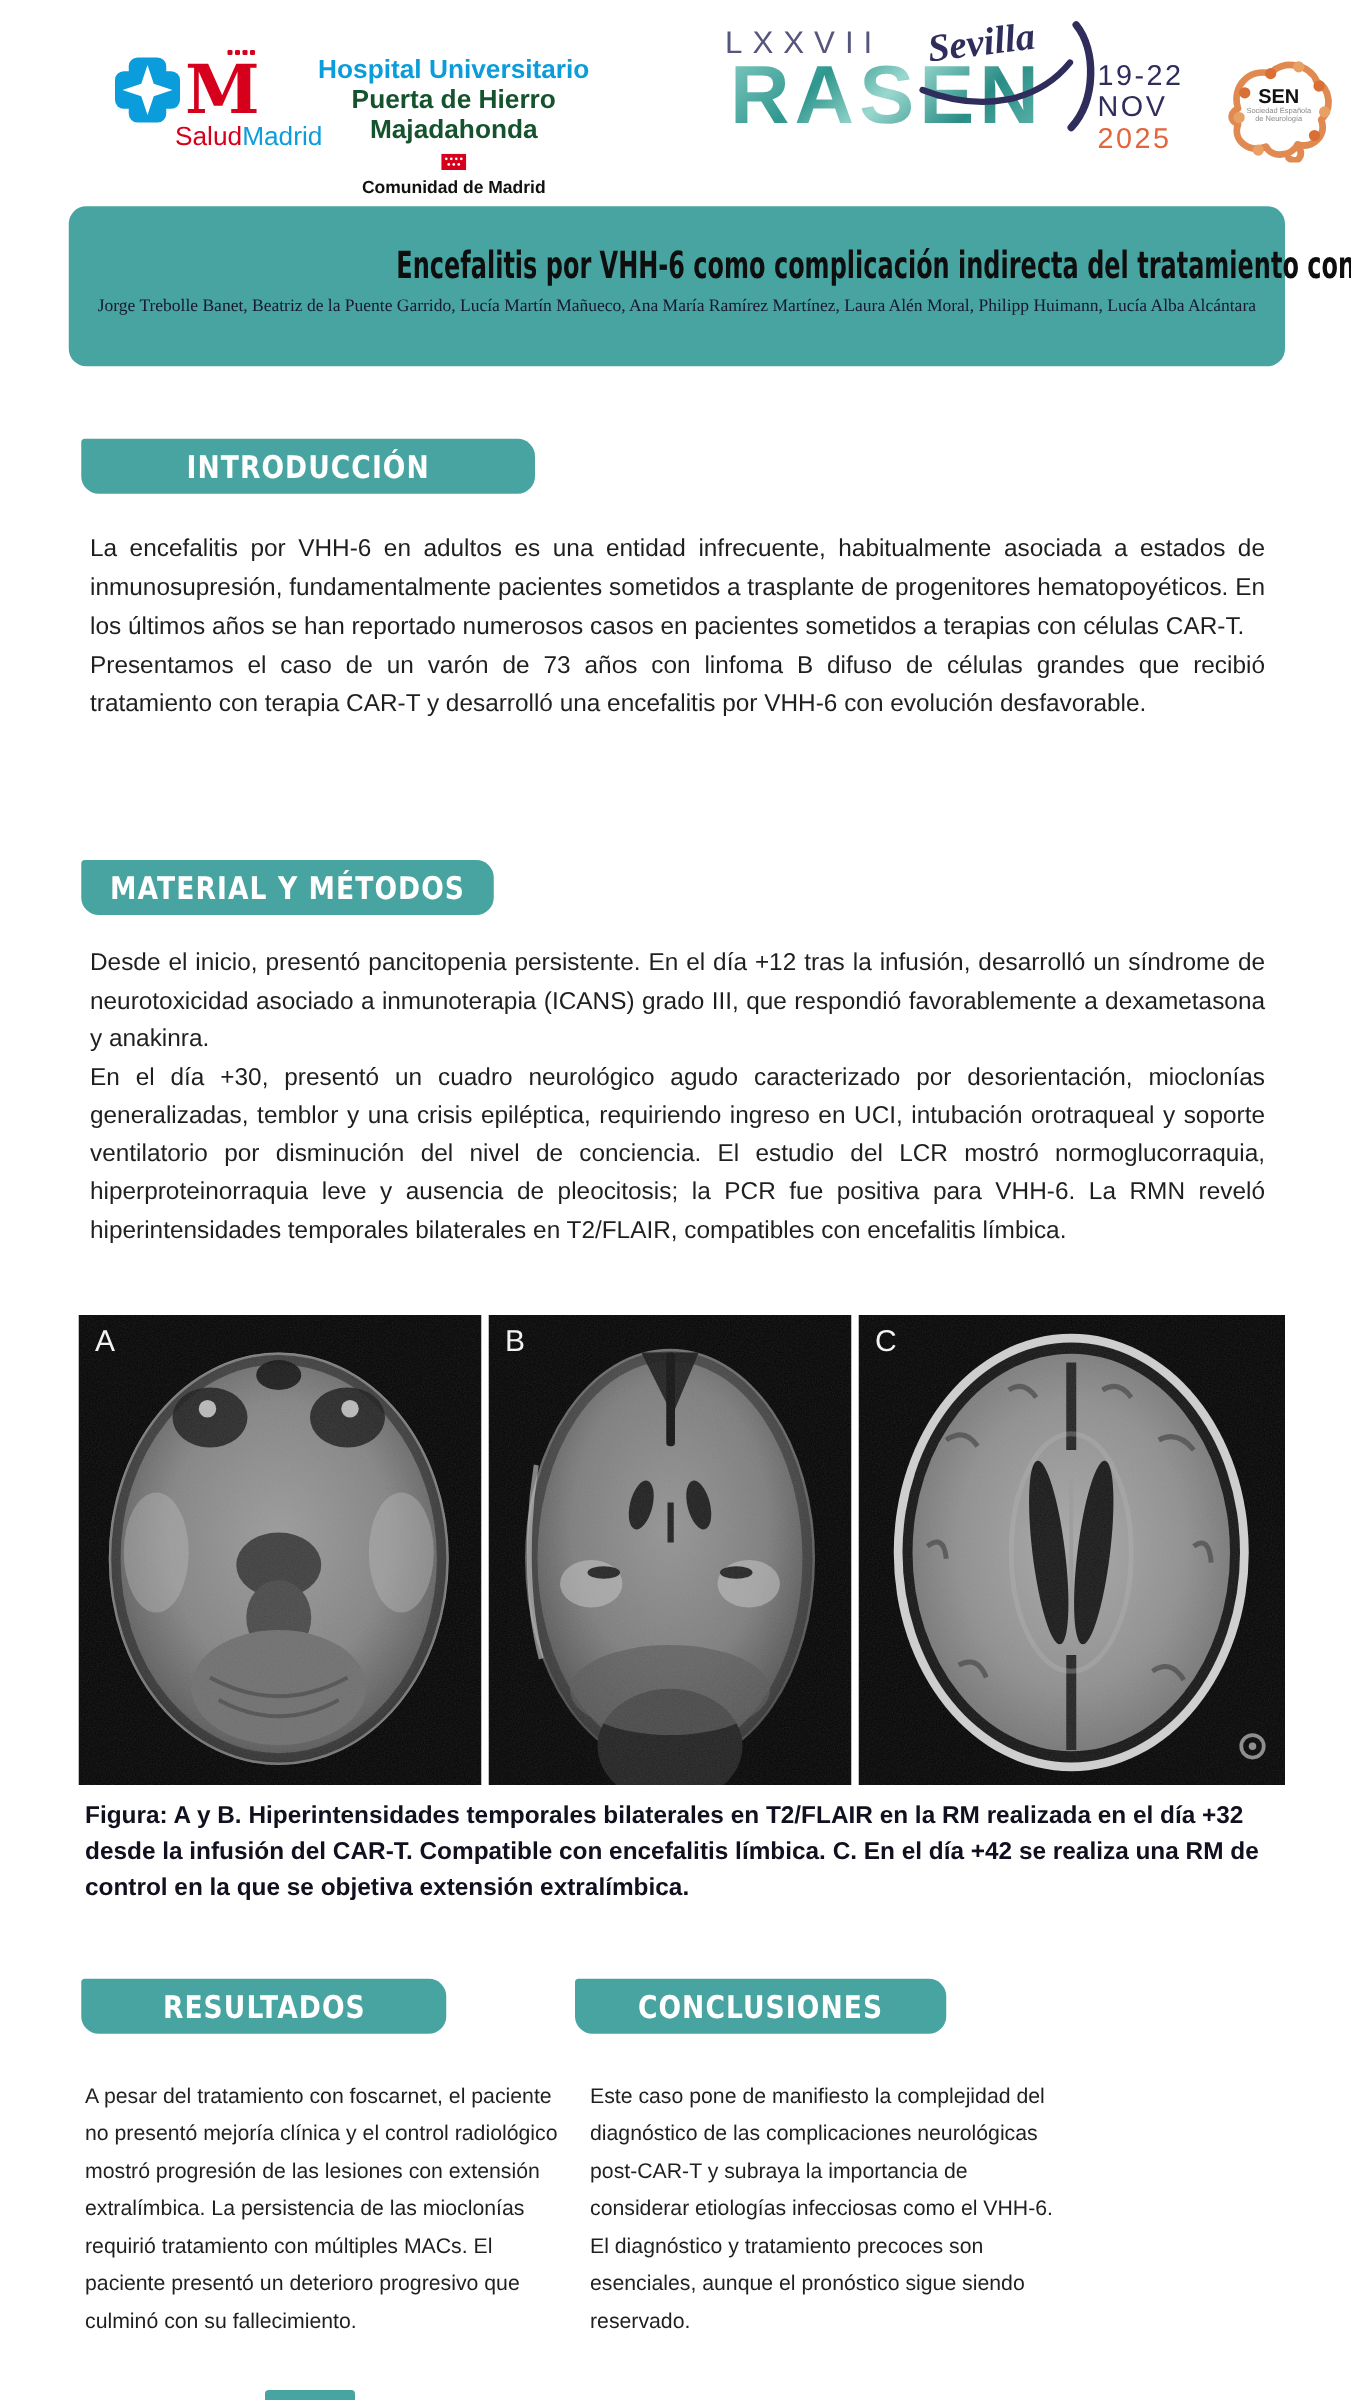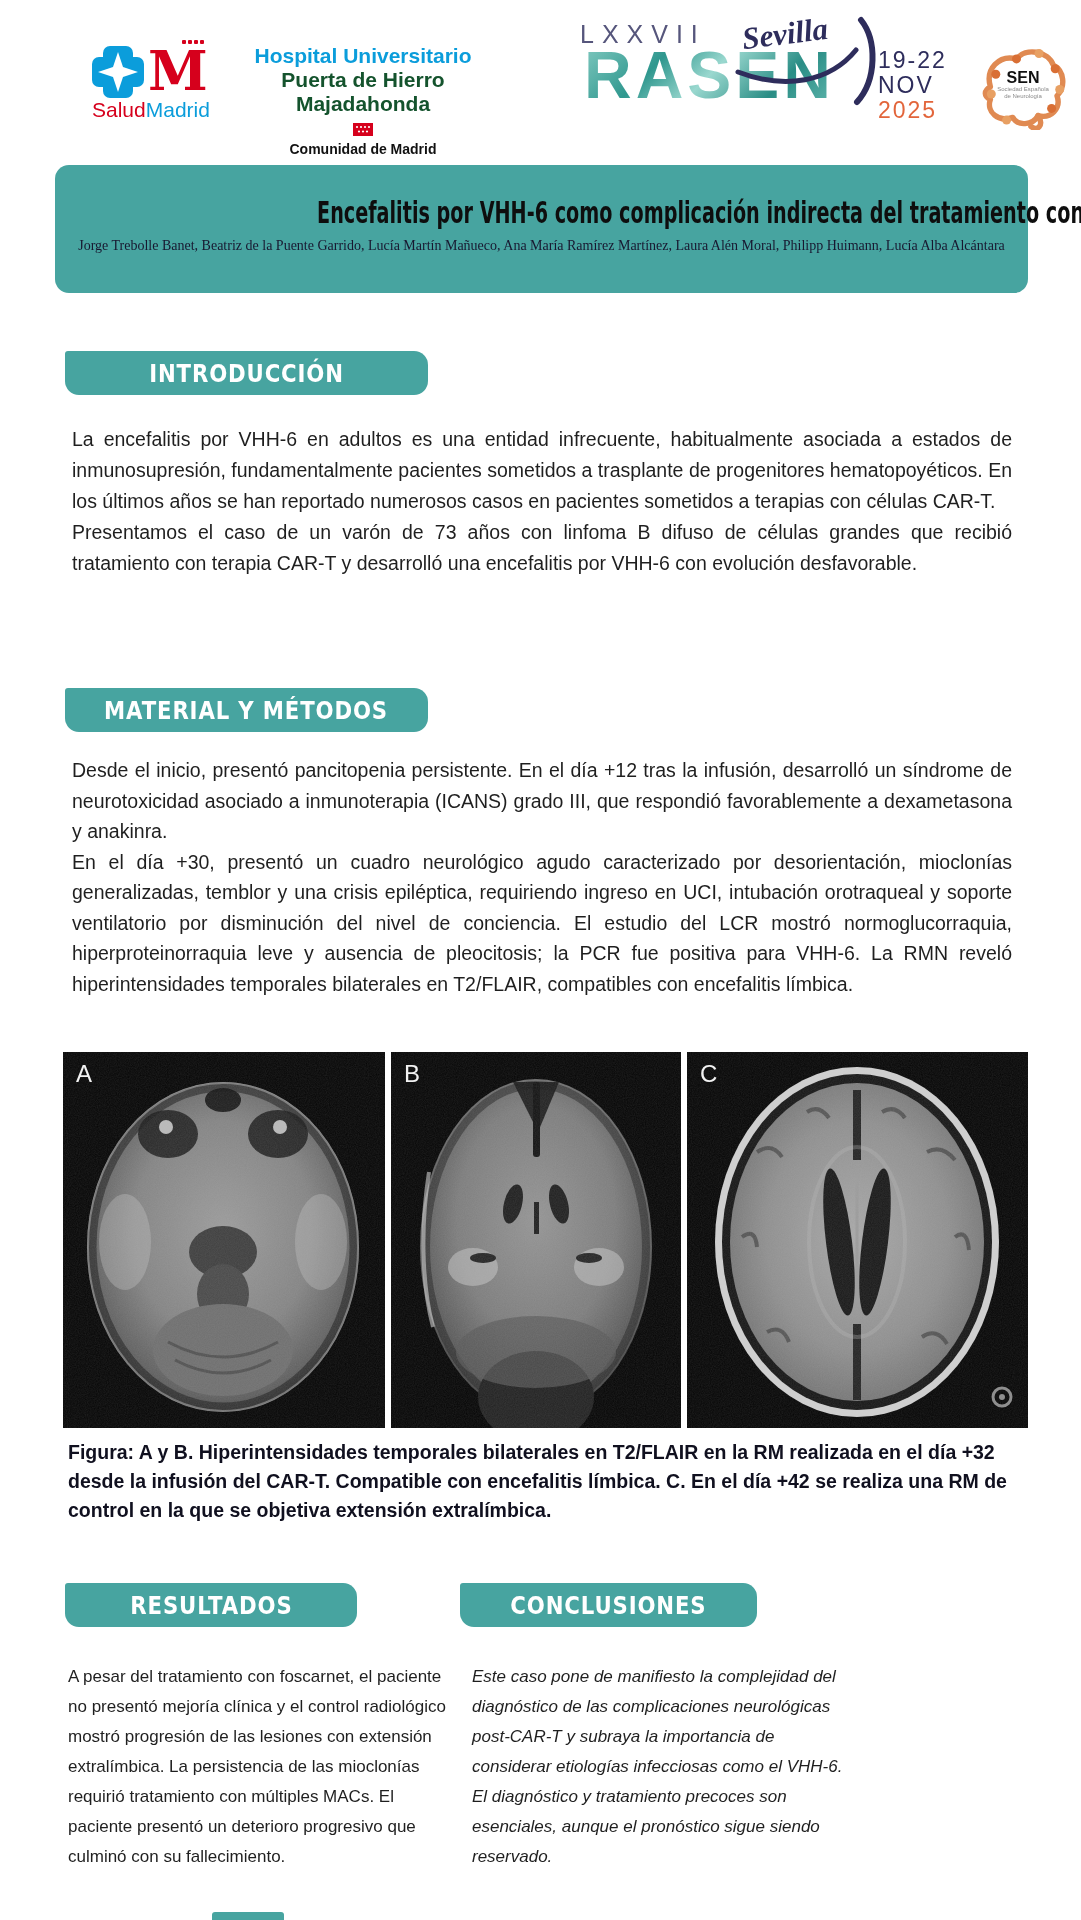--- a/index.html
+++ b/index.html
@@ -10,21 +10,21 @@
   .hdr-cross{position:absolute;left:92px;top:46px;width:52px;height:52px;}
   .hdr-cross .bar-h{position:absolute;left:0;top:11px;width:52px;height:30px;background:#0b9ddb;border-radius:7px;}
   .hdr-cross .bar-v{position:absolute;left:11px;top:0;width:30px;height:52px;background:#0b9ddb;border-radius:7px;}
   .hdr-cross svg{position:absolute;left:4px;top:4px;}
   .hdr-m{position:absolute;left:148px;top:40px;width:58px;height:60px;}
   .hdr-m .mdots{position:absolute;right:2px;top:0;display:flex;gap:2px;}
   .hdr-m .mdots i{width:4px;height:4px;background:#d6001c;border-radius:1px;display:block;}
   .hdr-m .mchar{position:absolute;left:0;top:2px;font-family:"DejaVu Serif",serif;font-weight:700;
         font-size:54px;line-height:58px;color:#d6001c;}
   .saludmadrid{position:absolute;left:92px;top:98px;font-size:21px;letter-spacing:0px;}
-  .saludmadrid .s{color:#d6001c;}
+  .saludmadrid .s{color:#d6001c;margin-left:48px;}
   .saludmadrid .m{color:#0b9ddb;}
   .hospital-block{position:absolute;left:212px;top:44px;width:302px;text-align:center;}
   .hospital-block .l1{color:#0b9ddb;font-weight:700;font-size:21px;line-height:24px;}
   .hospital-block .l2{color:#14532d;font-weight:700;font-size:21px;line-height:24px;}
   .comunidad{margin-top:7px;display:flex;justify-content:flex-end;align-items:center;gap:5px;flex-direction:column;}
   .comunidad .txt{font-weight:700;font-size:14px;color:#111;}
 
   .lxxvii{position:absolute;left:580px;top:20px;font-size:25px;font-weight:300;color:#56567c;letter-spacing:8px;}
   .rasen{position:absolute;left:584px;top:40px;font-size:66px;line-height:70px;font-weight:800;
         letter-spacing:4px;color:#3f9e95;
@@ -48,21 +48,21 @@
         font-size:30px;color:#0e0e0e;white-space:nowrap;transform:scaleX(0.64);transform-origin:50% 50%;}
   .title-bar .auth{margin-top:8px;font-family:"Liberation Serif",serif;font-size:14px;color:#181830;
         white-space:nowrap;}
 
   
   .sec-head{position:absolute;height:44px;background:#47a4a0;border-radius:3px 14px 14px 14px;
         display:flex;align-items:center;justify-content:center;color:#ffffff;}
   .sec-head span{font-family:"DejaVu Sans",sans-serif;font-weight:800;font-size:25px;letter-spacing:1px;
         transform:scaleX(0.85);white-space:nowrap;}
   #intro-head{left:65px;top:351px;width:363px;}
-  #met-head{left:65px;top:688px;width:363px;}
+  #met-head{left:65px;top:688px;width:330px;}
   #res-head{left:65px;top:1583px;width:292px;}
   #con-head{left:460px;top:1583px;width:297px;}
 
   
   .body-text{position:absolute;left:72px;width:940px;font-size:19.5px;line-height:31px;
         text-align:justify;color:#1f1f1f;}
   .body-text p{margin:0;}
   #intro-text{top:424px;}
   #met-text{top:755px;line-height:30.5px;}
 
@@ -72,21 +72,21 @@
   .pa{width:322px;} .pb{width:290px;} .pc{width:341px;}
   .panel svg{position:absolute;left:0;top:0;width:100%;height:100%;}
   .panel-label{position:absolute;left:13px;top:8px;color:#f2f2f2;font-size:24px;z-index:2;}
 
   .caption{position:absolute;left:68px;top:1438px;width:944px;font-weight:700;font-size:19.5px;
         line-height:29px;color:#10101f;text-align:left;}
 
   
   .col-text{position:absolute;top:1662px;font-size:17px;line-height:30px;color:#1f1f1f;text-align:left;}
   #res-text{left:68px;width:388px;}
-  #con-text{left:472px;width:384px;font-style:italic;}
+  #con-text{left:472px;width:384px;}
 
   .bottom-peek{position:absolute;left:212px;top:1912px;width:72px;height:8px;background:#47a4a0;
         border-radius:3px 3px 0 0;}
 </style>
 </head>
 <body>
 
 <div class="page">
 
   <div class="hdr-cross">

